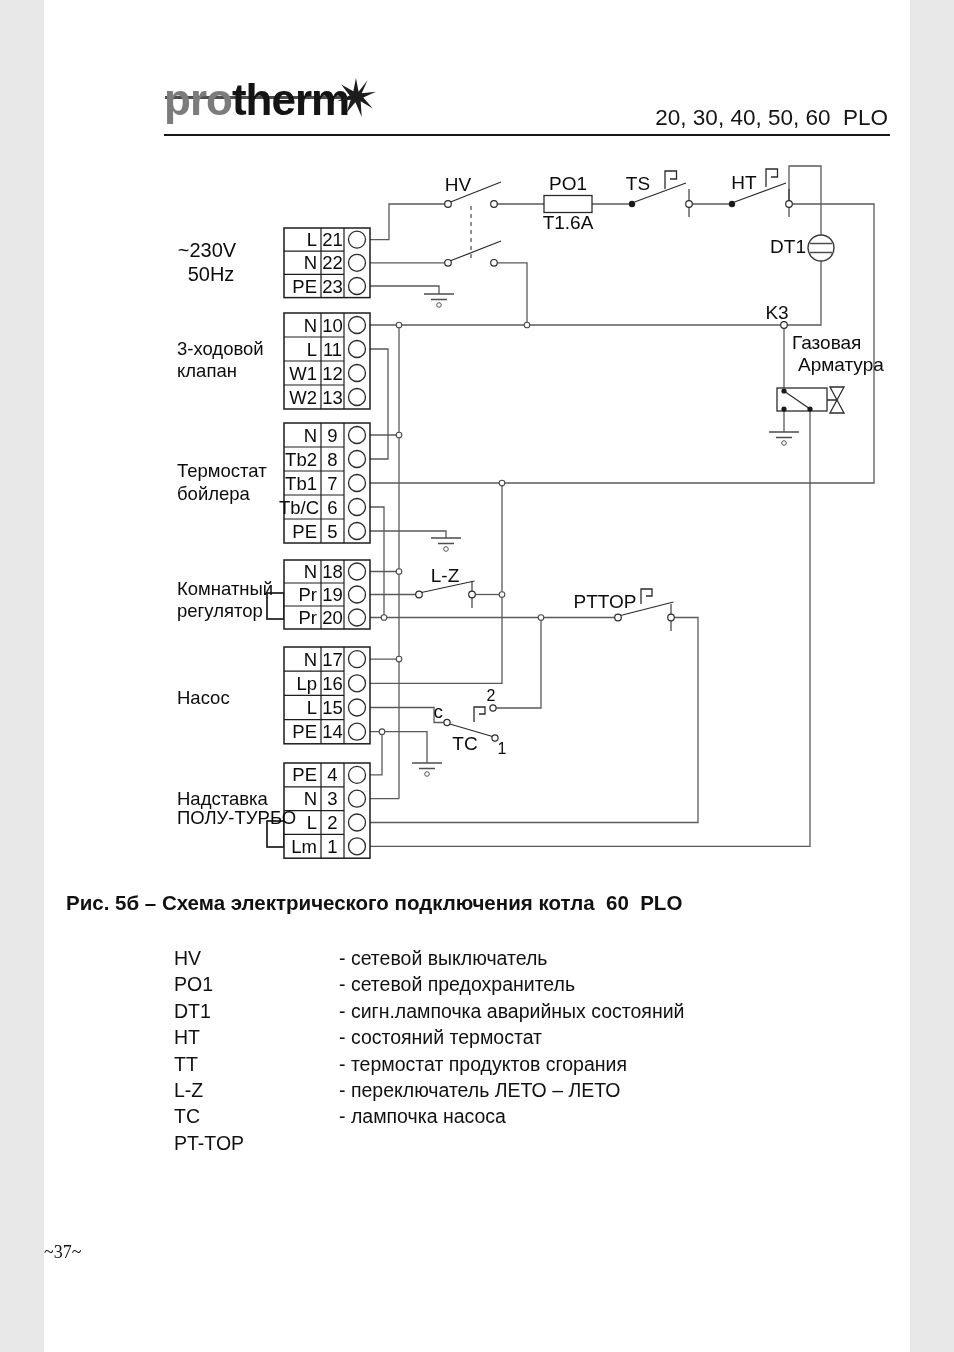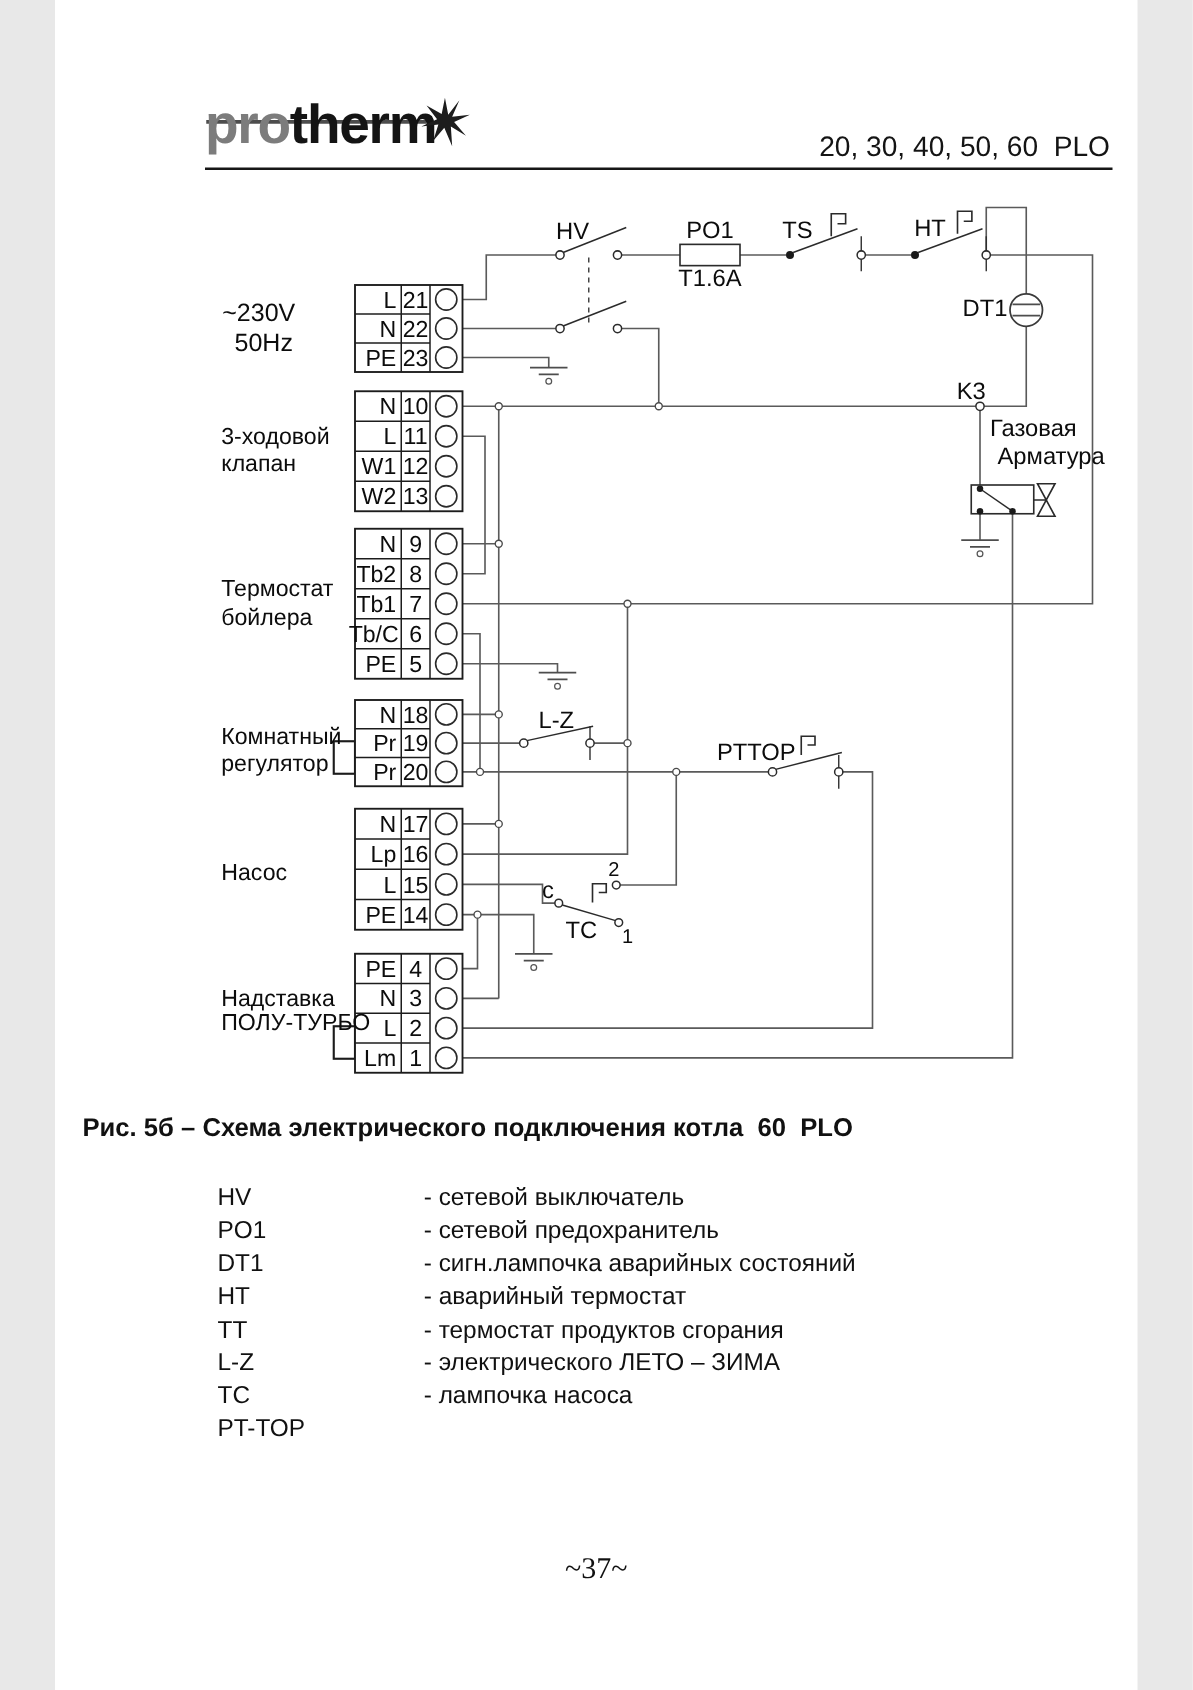--- a/index.html
+++ b/index.html
@@ -37,22 +37,22 @@
   text.lbl-s{font:16px "Liberation Sans",sans-serif;fill:#0c0c0c;}
   text.trow{font:18.5px "Liberation Sans",sans-serif;fill:#0c0c0c;}
   text.side{font:18.5px "Liberation Sans",sans-serif;fill:#0c0c0c;}
   text.supply{font:20px "Liberation Sans",sans-serif;fill:#0c0c0c;}
   
   .caption{position:absolute;left:0;right:0;top:891px;text-align:left;padding-left:22px;
            font-size:20.5px;font-weight:bold;z-index:2;}
   .legend{position:absolute;left:130px;top:945px;z-index:2;font-size:19.5px;line-height:26.4px;}
   .legend-row{display:flex;}
   .legend-term{width:165px;flex:0 0 165px;}
-  .page-number{position:absolute;left:0;right:0;top:1242px;text-align:center;
-               font-family:"Liberation Serif",serif;font-size:24px;z-index:2;}
+  .page-number{position:absolute;left:0;right:0;top:1242px;
+               font-family:"Liberation Serif",serif;font-size:18px;z-index:2;}
 </style>
 </head>
 <body>
 
 <div class="page">
 
   <div class="header">
     <div class="logo-bar"></div>
     <div class="logo"><span class="pro">pro</span><span class="therm">therm</span></div>
     <svg class="logo-star" viewBox="0 0 40 40" aria-hidden="true">
@@ -384,29 +384,29 @@
     <div class="legend-row">
       <div class="legend-term">PO1</div>
       <div class="legend-desc">- сетевой предохранитель</div>
     </div>
     <div class="legend-row">
       <div class="legend-term">DT1</div>
       <div class="legend-desc">- сигн.лампочка аварийных состояний</div>
     </div>
     <div class="legend-row">
       <div class="legend-term">HT</div>
-      <div class="legend-desc">- аварийный термостат</div>
+      <div class="legend-desc">- состояний термостат</div>
     </div>
     <div class="legend-row">
       <div class="legend-term">TT</div>
       <div class="legend-desc">- термостат продуктов сгорания</div>
     </div>
     <div class="legend-row">
       <div class="legend-term">L-Z</div>
-      <div class="legend-desc">- электрического ЛЕТО – ЗИМА</div>
+      <div class="legend-desc">- переключатель ЛЕТО – ЛЕТО</div>
     </div>
     <div class="legend-row">
       <div class="legend-term">TC</div>
       <div class="legend-desc">- лампочка насоса</div>
     </div>
     <div class="legend-row">
       <div class="legend-term">PT-TOP</div>
     </div>
   </div>
 

